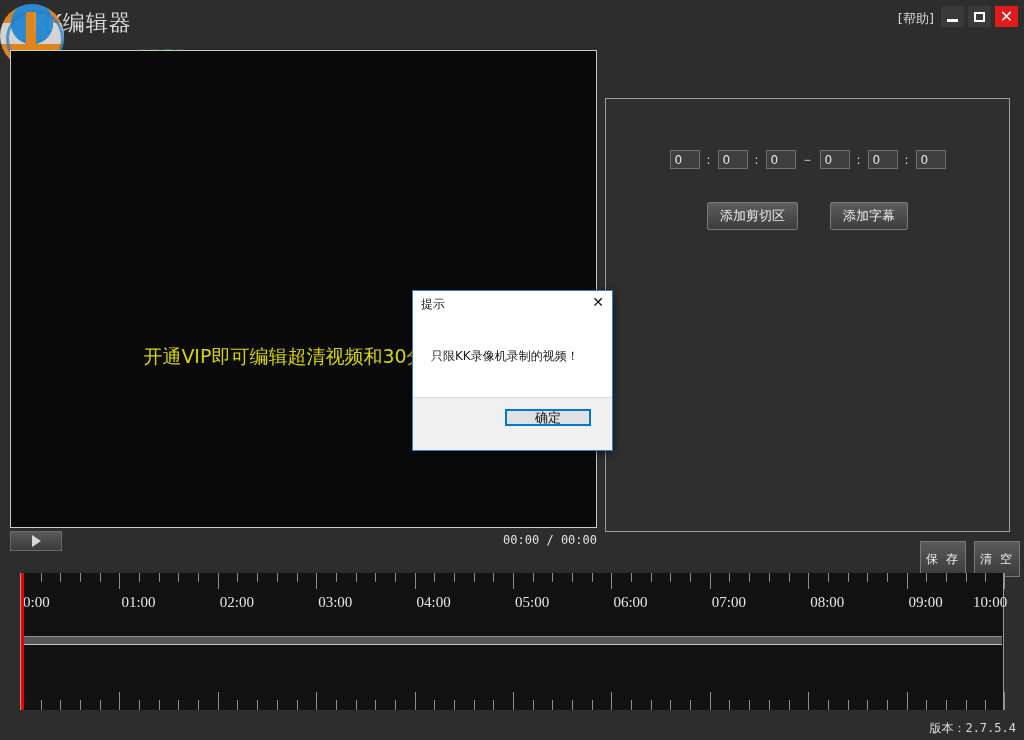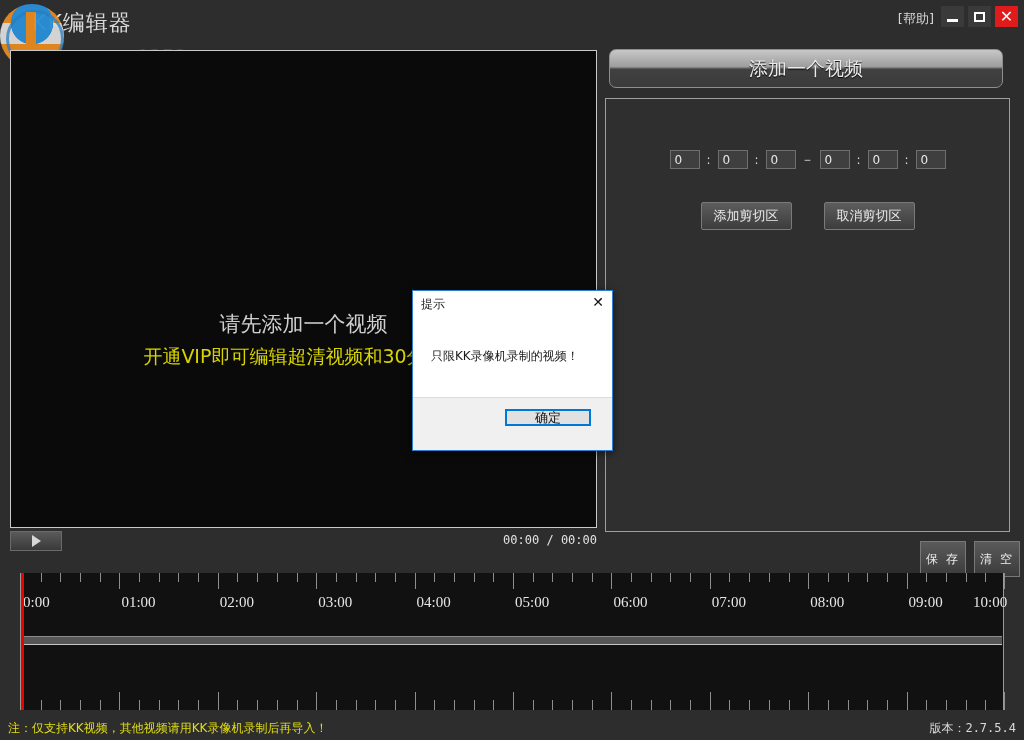--- a/index.html
+++ b/index.html
@@ -308,50 +308,48 @@
       <div class="winbtn">
           <span class="mx"></span>
         </div>
       <div class="winbtn close">
           <span>✕</span>
         </div>
     </div>
   </div>
 
   <div class="video-frame">
-    <div class="vp-line1">请先添加一个视频</div>
     <div class="vp-line2">开通VIP即可编辑超清视频和30分钟以</div>
   </div>
 
   <div class="play-btn">
     <span class="play-tri"></span>
   </div>
   <div class="time-display">00:00 / 00:00</div>
 
-  <div class="add-video-btn">添加一个视频</div>
 
   <div class="right-panel">
 
     <div class="time-row">
       <div class="tbox">0</div>
       <div class="tsep">:</div>
       <div class="tbox">0</div>
       <div class="tsep">:</div>
       <div class="tbox">0</div>
       <div class="tdash">－</div>
       <div class="tbox">0</div>
       <div class="tsep">:</div>
       <div class="tbox">0</div>
       <div class="tsep">:</div>
       <div class="tbox">0</div>
     </div>
 
     <div class="clip-btn-row">
       <div class="gbtn">添加剪切区</div>
-      <div class="gbtn">取消剪切区</div>
+      <div class="gbtn">添加字幕</div>
     </div>
 
   </div>
 
   <div class="sq-row">
     <div class="sqbtn">保 存</div>
     <div class="sqbtn">清 空</div>
   </div>
 
   <div class="timeline">
@@ -470,21 +468,20 @@
         <div class="tick minor" style="left: 905.28px;"></div>
         <div class="tick minor" style="left: 924.96px;"></div>
         <div class="tick minor" style="left: 944.64px;"></div>
         <div class="tick minor" style="left: 964.32px;"></div>
         <div class="tick major" style="left: 983px;"></div>
       </div>
     <div class="playhead" id="playhead" style="left: 0px;"></div>
   </div>
 
   <div class="statusbar">
-    <div class="status-note">注：仅支持KK视频，其他视频请用KK录像机录制后再导入！</div>
     <div class="status-ver">版本：2.7.5.4</div>
   </div>
 
   <div class="dialog">
     <div class="dlg-title">提示</div>
     <div class="dlg-close">
         <span>✕</span>
       </div>
     <div class="dlg-msg">只限KK录像机录制的视频！</div>
     <div class="dlg-footer">

